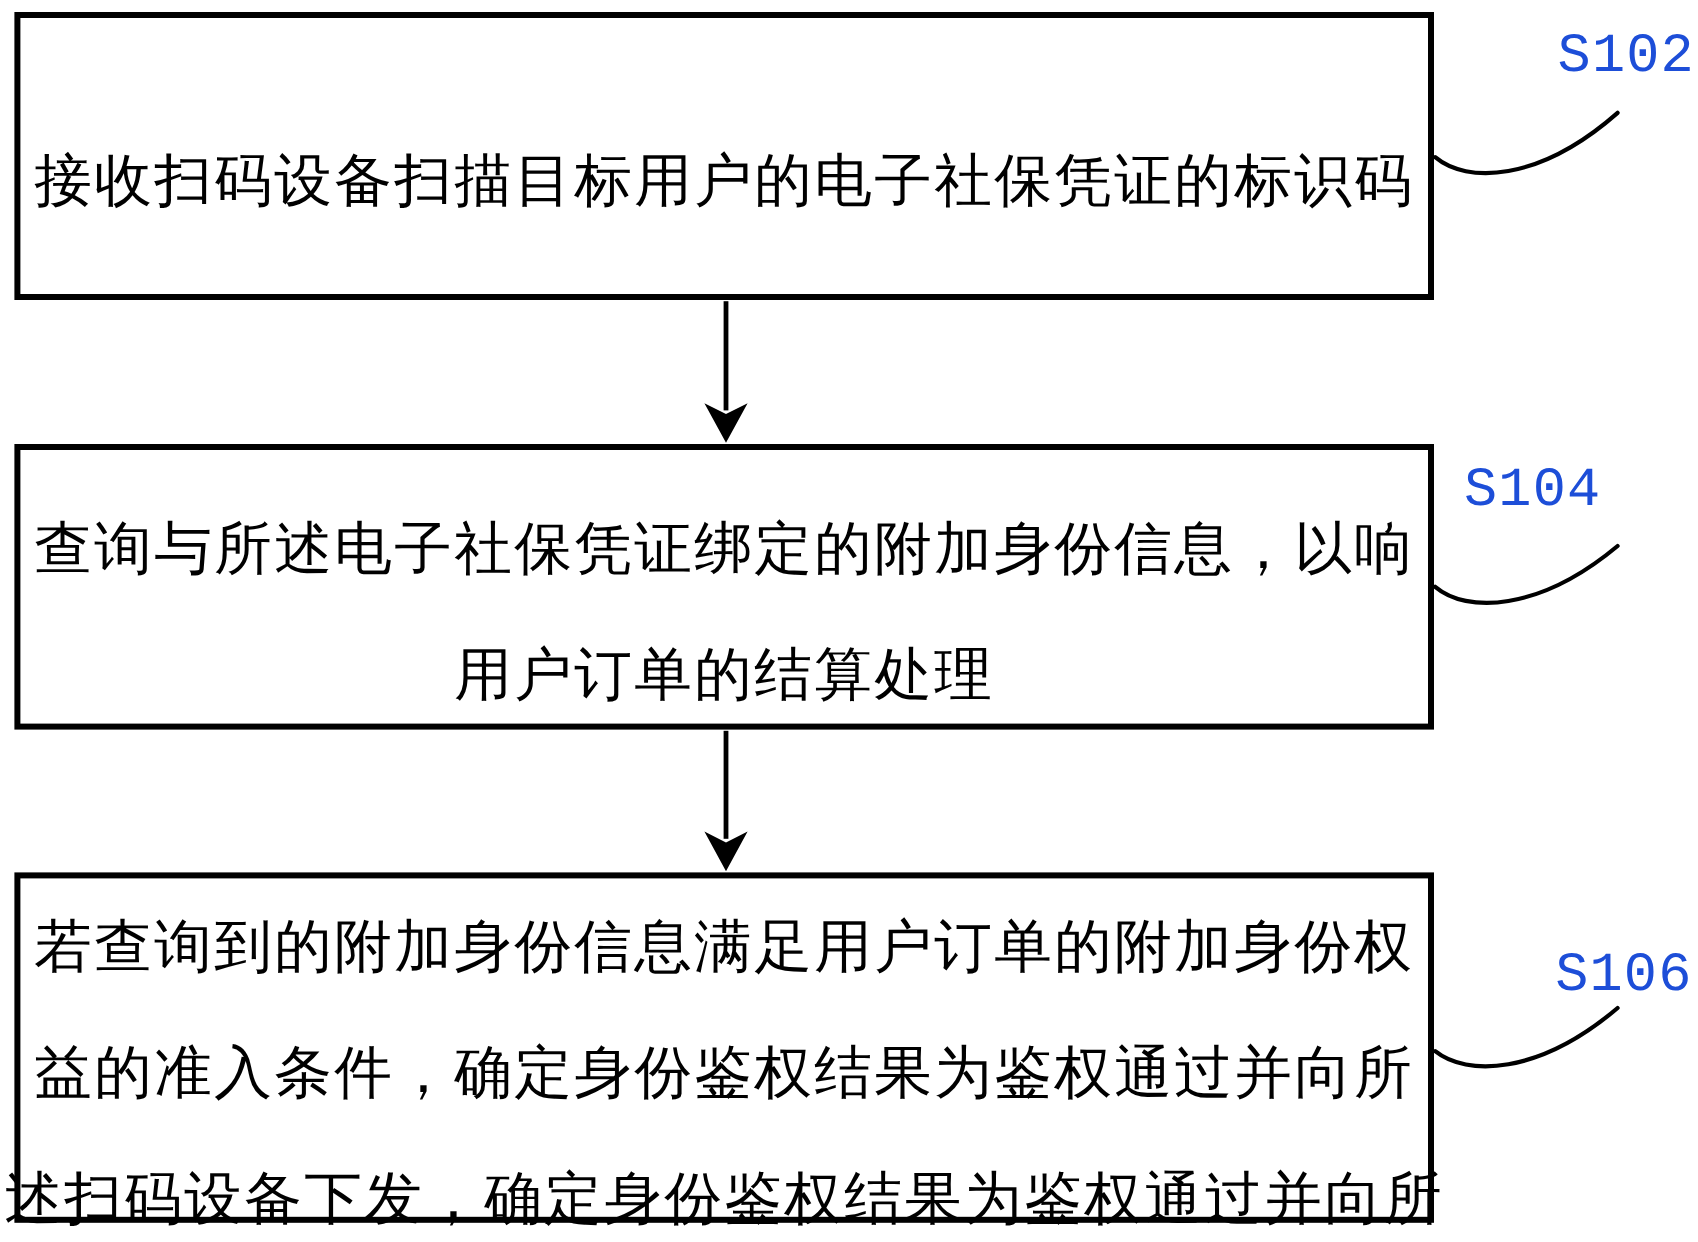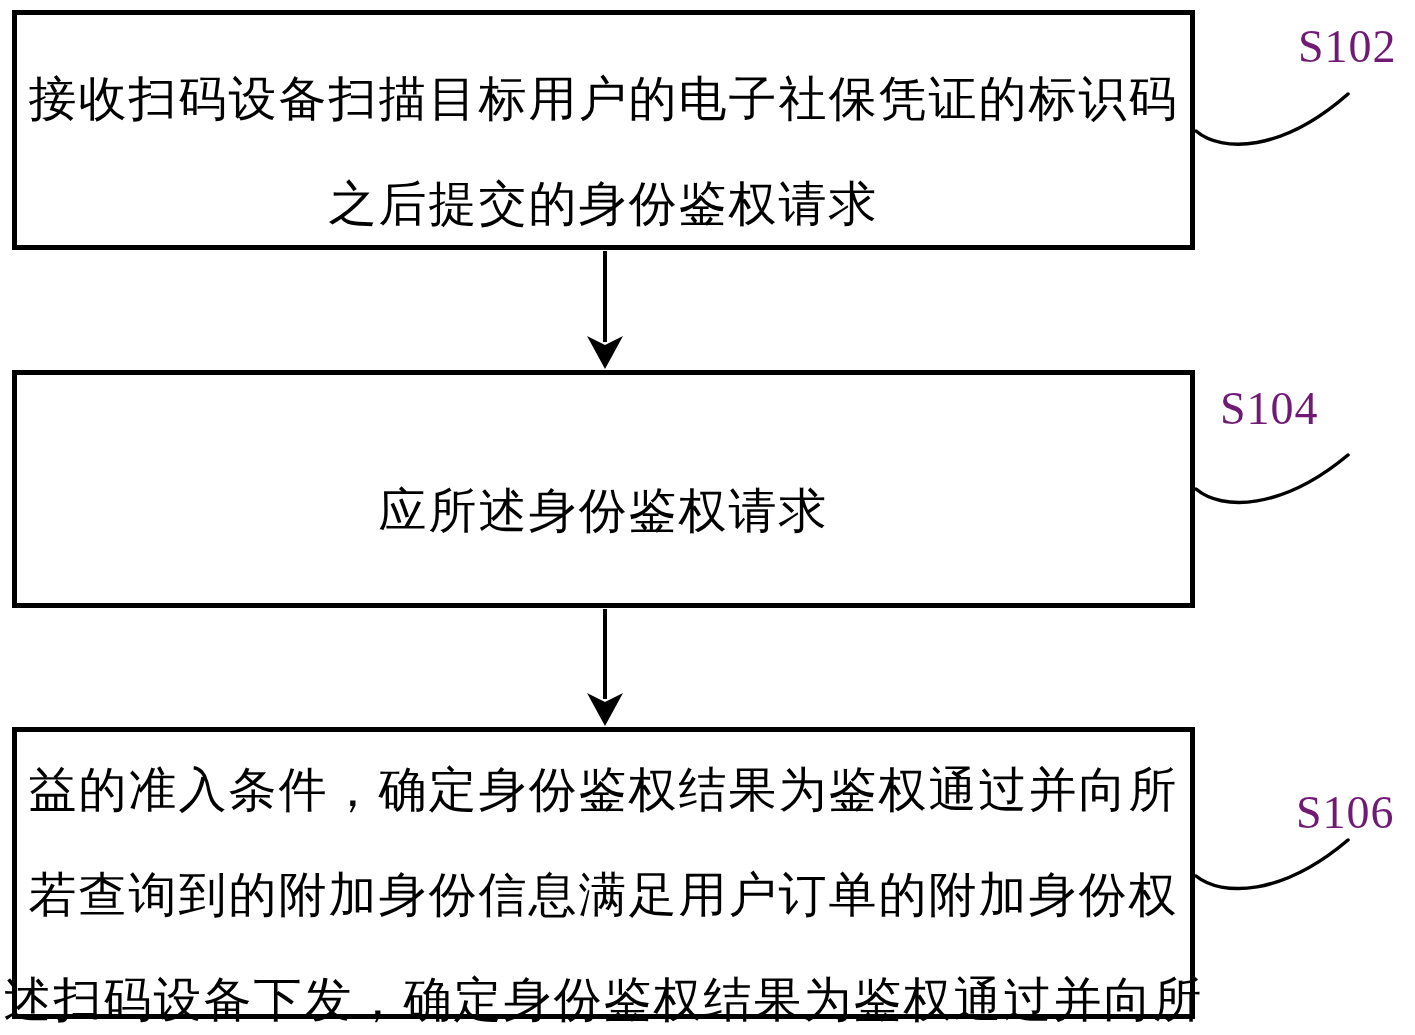--- a/index.html
+++ b/index.html
@@ -45,22 +45,22 @@
     letter-spacing: 2px;
     text-align: center;
     white-space: nowrap;
     margin-top: 43px;
   }
   .step-label {
     position: absolute;
     font-size: 46px;
     line-height: 50px;
     letter-spacing: 1px;
-    font-family: Liberation Serif, serif;
-    color: #701a75;
+    font-family: Liberation Mono, monospace;
+    color: #1d4ed8;
     white-space: nowrap;
   }
   .label-1 { left: 1298px; top: 22px; }
   .label-2 { left: 1220px; top: 384px; }
   .label-3 { left: 1296px; top: 788px; }
 </style>
 </head>
 <body>
 
 <div class="canvas">
@@ -77,30 +77,30 @@
       <polygon points="587,693 605,726 623,693 605,702" fill="#000000"></polygon>
     </g>
 
     <path d="M 1196 131 C 1222 153, 1282 152, 1348 94" fill="none" stroke="#000000" stroke-width="3.5" stroke-linecap="round"></path>
     <path d="M 1196 489 C 1222 511, 1282 510, 1348 455" fill="none" stroke="#000000" stroke-width="3.5" stroke-linecap="round"></path>
     <path d="M 1196 876 C 1222 897, 1282 896, 1348 840" fill="none" stroke="#000000" stroke-width="3.5" stroke-linecap="round"></path>
   </svg>
 
   <div class="step-box box-1">
     <div class="step-text">接收扫码设备扫描目标用户的电子社保凭证的标识码</div>
-    <div class="step-text">之后提交的身份鉴权请求</div>
   </div>
 
   <div class="step-box box-2">
-    <div class="step-text">应所述身份鉴权请求</div>
+    <div class="step-text">查询与所述电子社保凭证绑定的附加身份信息，以响</div>
+    <div class="step-text">用户订单的结算处理</div>
   </div>
 
   <div class="step-box box-3">
+    <div class="step-text">若查询到的附加身份信息满足用户订单的附加身份权</div>
     <div class="step-text">益的准入条件，确定身份鉴权结果为鉴权通过并向所</div>
-    <div class="step-text">若查询到的附加身份信息满足用户订单的附加身份权</div>
     <div class="step-text">述扫码设备下发，确定身份鉴权结果为鉴权通过并向所</div>
   </div>
 
   <div class="step-label label-1">S102</div>
   <div class="step-label label-2">S104</div>
   <div class="step-label label-3">S106</div>
 
 </div>
 
 </body></html>

